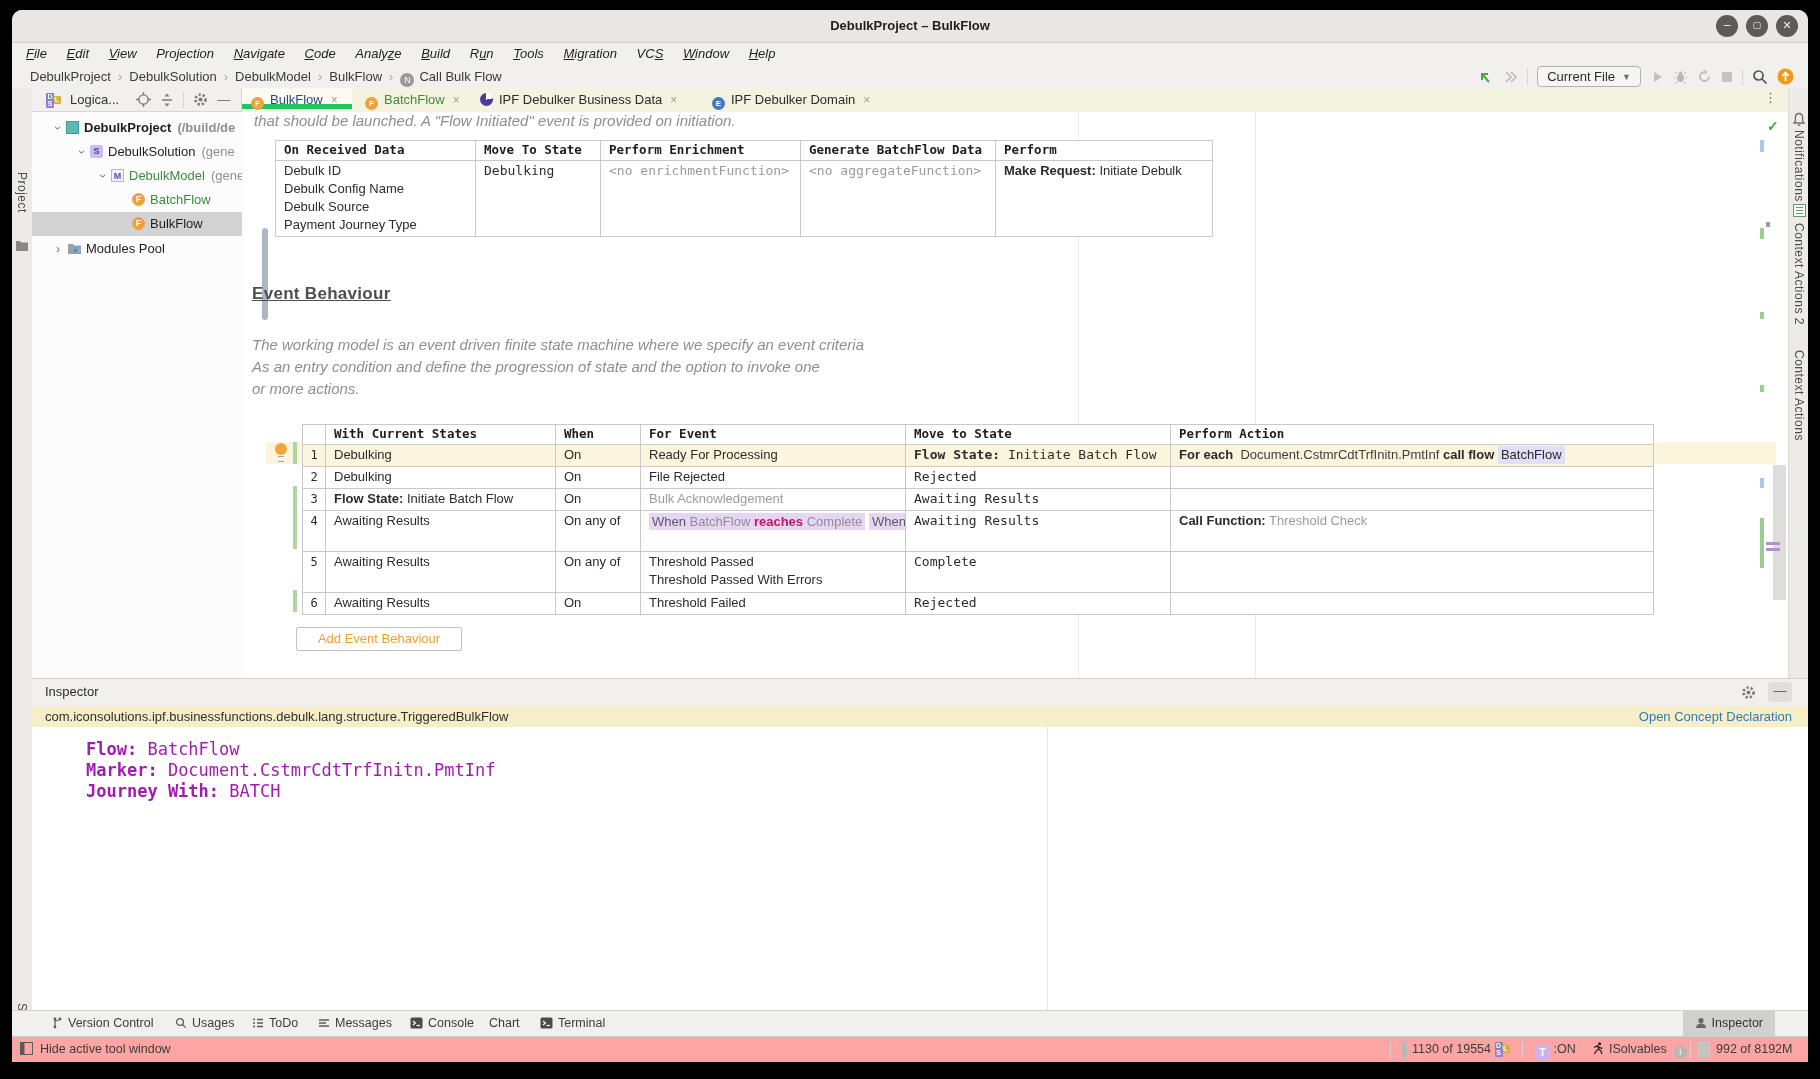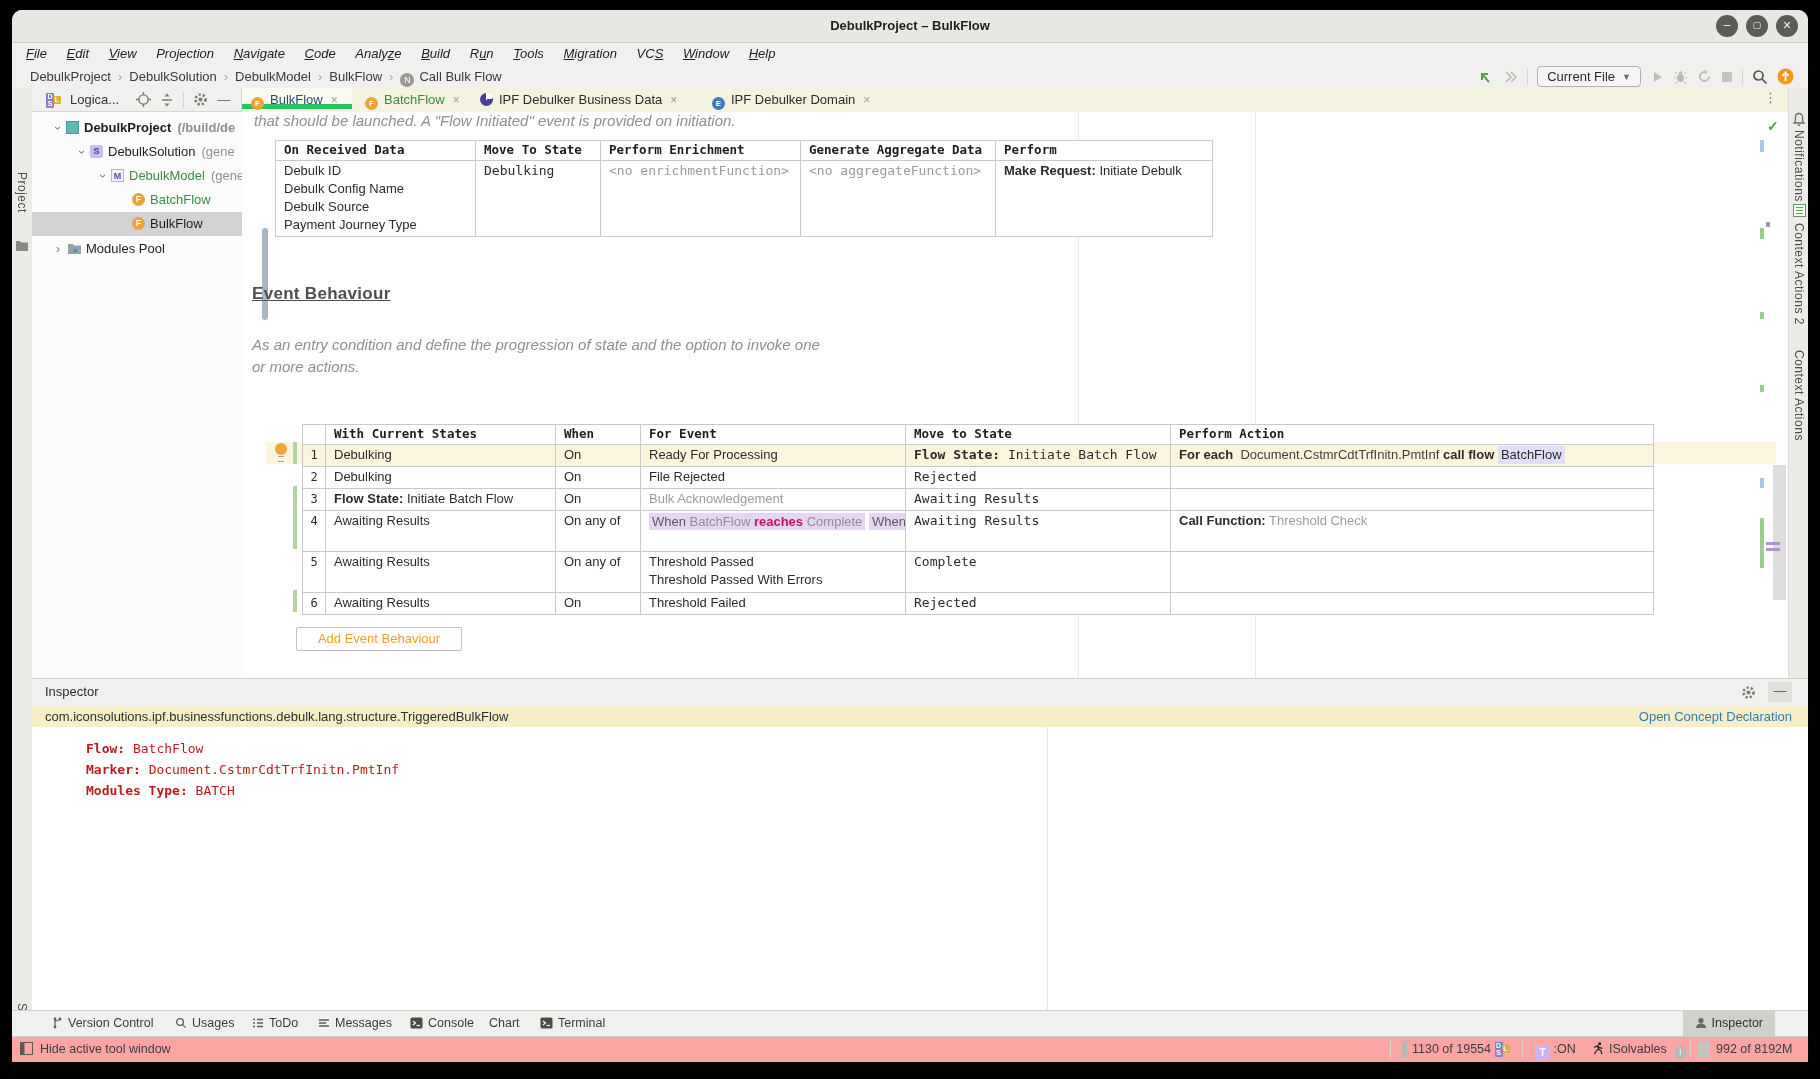--- a/index.html
+++ b/index.html
@@ -79,21 +79,21 @@
   .thumb{position:absolute;left:1531px;top:353px;width:13px;height:135px;background:#dddddc;}
   .okcheck{position:absolute;left:1525px;top:6px;color:#48a14c;font-weight:bold;font-size:14px;}
   
   .insphdr{left:20px;top:668px;width:1776px;height:28px;background:#f1f0ee;border-top:1px solid #d4d2ce;box-sizing:border-box;}
   .insphdr .t{position:absolute;left:13px;top:5px;color:#2b2b2b;}
   .minusbox{position:absolute;width:24px;height:20px;top:3px;background:#e2e0dd;border-radius:3px;text-align:center;line-height:18px;color:#555;}
   .ybar{left:20px;top:696px;width:1776px;height:21px;background:#f6eec6;line-height:21px;}
   .ybar .path{position:absolute;left:13px;color:#2f2f2f;}
   .ybar .lnk{position:absolute;right:16px;color:#2f7bb5;}
   .inspbody{left:20px;top:717px;width:1776px;height:283px;background:#fff;}
-  .propline{position:absolute;left:54px;height:20px;line-height:20px;font-family:"DejaVu Sans Mono",monospace;font-size:13px;color:#b91c1c;white-space:pre;}
+  .propline{position:absolute;left:54px;height:20px;line-height:20px;font-family:"DejaVu Sans Mono",monospace;font-size:17px;color:#a21caf;white-space:pre;}
   .propline b{font-weight:bold;}
   .vdiv{position:absolute;left:1015px;top:0;width:1px;height:283px;background:#e3e3e3;}
   
   .toolbar2{left:0;top:1000px;width:1796px;height:26px;background:#f1f0ee;border-top:1px solid #d4d2ce;box-sizing:border-box;}
   .bitem{position:absolute;top:0;height:25px;line-height:25px;color:#3c3c3c;font-size:12.5px;white-space:nowrap;}
   .bico{display:inline-block;vertical-align:-2px;margin-right:5px;}
   .insptab{position:absolute;right:33px;top:0;height:25px;line-height:25px;background:#d2d0cd;padding:0 12px;color:#333;font-size:12.5px;}
   .statusbar{left:0;top:1026px;width:1796px;height:26px;background:#fca5a5;border-top:1px solid #cfcdc9;box-sizing:border-box;
     font-size:12.5px;color:#3c3c3c;}
   .seg{position:absolute;top:0;height:25px;line-height:25px;white-space:nowrap;}
@@ -321,40 +321,41 @@
           <col style="width:125px">
           <col style="width:200px">
           <col style="width:195px">
           <col style="width:217px">
         </colgroup>
       <tbody>
           <tr>
         <th>On Received Data</th>
         <th>Move To State</th>
         <th>Perform Enrichment</th>
-        <th>Generate Aggregate Data</th>
+        <th>Generate BatchFlow Data</th>
         <th>Perform</th>
       </tr>
       <tr style="height:76px;margin-top:32px;">
         <td>
           <div>Debulk ID</div>
           <div>Debulk Config Name</div>
           <div>Debulk Source</div>
           <div>Payment Journey Type</div>
         </td>
         <td class="mono">Debulking</td>
         <td class="mono dim">&lt;no enrichmentFunction&gt;</td>
         <td class="mono dim">&lt;no aggregateFunction&gt;</td>
         <td><b>Make Request:</b> <span>Initiate Debulk</span></td>
       </tr>
     </tbody>
       </table>
 
     <div class="h2">Event Behaviour</div>
     <div class="para">
+      <div>The working model is an event driven finite state machine where we specify an event criteria</div>
       <div>As an entry condition and define the progression of state and the option to invoke one</div>
       <div>or more actions.</div>
     </div>
 
     <div class="rowband"></div>
     <div class="bulb"></div>
     <div class="bulbbase"></div>
     <div class="gbar" style="top:330px;height:22px;"></div>
     <div class="gbar" style="top:374px;height:63px;"></div>
     <div class="gbar" style="top:478px;height:22px;"></div>
@@ -460,21 +461,21 @@
     <span class="abs minusbox" style="right:16px;">—</span>
   </div>
   <div class="abs ybar">
     <span class="path mono" style="font-family:'Liberation Sans',sans-serif;">com.iconsolutions.ipf.businessfunctions.debulk.lang.structure.TriggeredBulkFlow</span>
     <span class="lnk">Open Concept Declaration</span>
   </div>
   <div class="abs inspbody">
     <div class="vdiv"></div>
     <div class="propline" style="top:12px;"><b>Flow: </b><span>BatchFlow</span></div>
     <div class="propline" style="top:33px;"><b>Marker: </b><span>Document.CstmrCdtTrfInitn.PmtInf</span></div>
-    <div class="propline" style="top:54px;"><b>Modules Type: </b><span>BATCH</span></div>
+    <div class="propline" style="top:54px;"><b>Journey With: </b><span>BATCH</span></div>
   </div>
 
   <div class="abs toolbar2">
     <span class="bitem" style="left:40px;"><span class="bico"><svg width="11" height="12" viewBox="0 0 11 12">
             <path d="M3 2v8M3 5c0-2 5-1 5-3" stroke="#5a5a5a" fill="none" stroke-width="1.2"></path>
             <circle cx="3" cy="2" r="1.4" fill="#5a5a5a"></circle>
             <circle cx="8" cy="2" r="1.4" fill="#5a5a5a"></circle>
             <circle cx="3" cy="10" r="1.4" fill="#5a5a5a"></circle>
           </svg></span><span>Version Control</span></span>
     <span class="bitem" style="left:163px;"><span class="bico"><svg width="12" height="12" viewBox="0 0 12 12">

